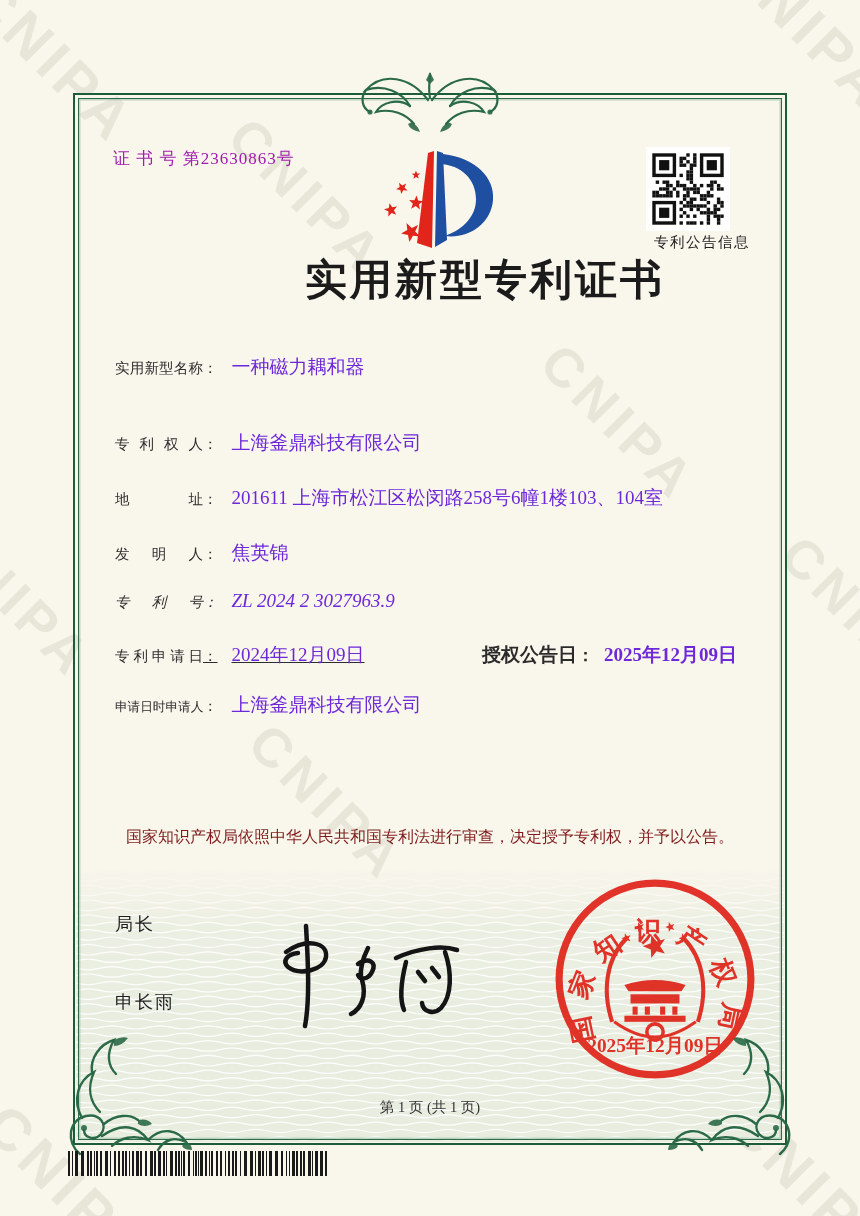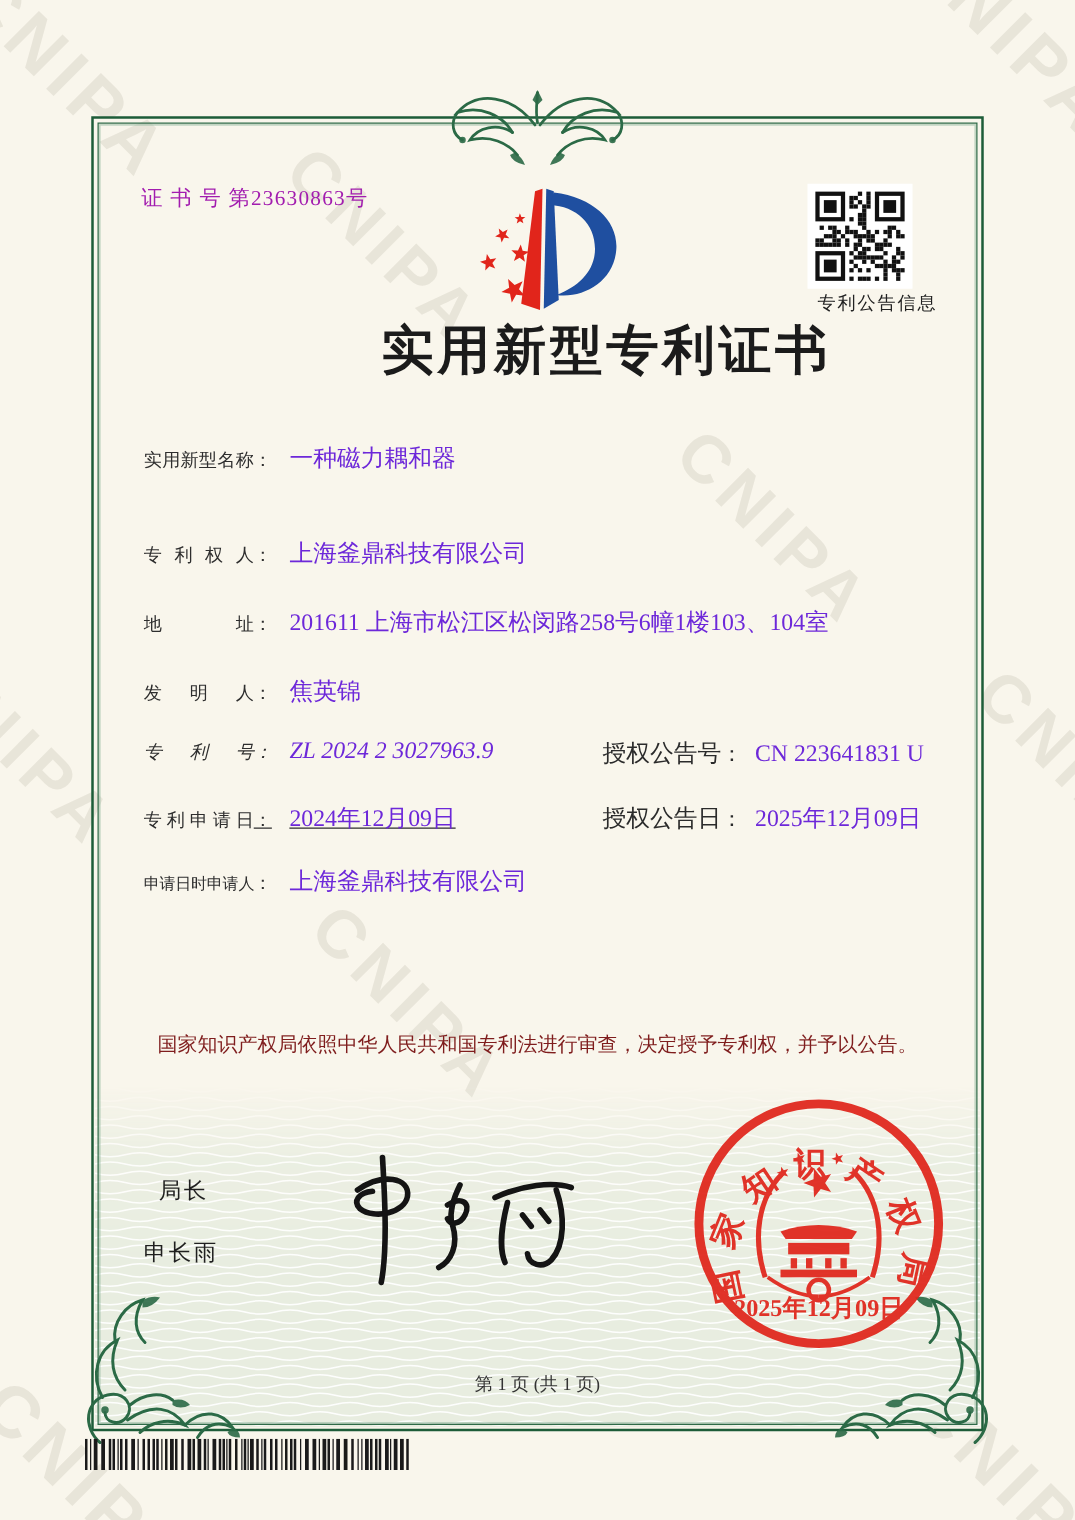--- a/index.html
+++ b/index.html
@@ -357,38 +357,35 @@
   </div>
   <div class="abs row" style="top:485px;">
     <span class="flabel">地址</span><span class="fcolon">：</span><span class="fvalue">201611 上海市松江区松闵路258号6幢1楼103、104室</span>
   </div>
   <div class="abs row" style="top:540px;">
     <span class="flabel">发明人</span><span class="fcolon">：</span><span class="fvalue">焦英锦</span>
   </div>
   <div class="abs row" style="top:590px;font-style:italic;">
     <span class="flabel">专利号</span><span class="fcolon">：</span><span class="fvalue">ZL 2024 2 3027963.9</span>
   </div>
-  <div class="abs rrow" style="top:590px;">
-    <span class="rlabel">授权公告号</span><span class="rcolon">：</span><span class="fvalue">CN 223641831 U</span>
-  </div>
   <div class="abs row" style="top:642px;text-decoration:underline;">
     <span class="flabel">专利申请日</span><span class="fcolon">：</span><span class="fvalue">2024年12月09日</span>
   </div>
-  <div class="abs rrow" style="top:642px;">
+  <div class="abs rrow" style="top:642px;font-weight:bold;">
     <span class="rlabel">授权公告日</span><span class="rcolon">：</span><span class="fvalue">2025年12月09日</span>
   </div>
   <div class="abs row" style="top:692px;">
     <span class="flabel tight">申请日时申请人</span><span class="fcolon">：</span><span class="fvalue">上海釜鼎科技有限公司</span>
   </div>
 
   <div class="abs statement">
     <div>国家知识产权局依照中华人民共和国专利法进行审查，决定授予专利权，并予以公告。</div>
   </div>
 
-  <div class="abs officer" style="left:115px; top:940px;margin-left:12px;">局长</div>
+  <div class="abs officer" style="left:115px; top:912px;">局长</div>
   <div class="abs officer" style="left:115px; top:990px;">申长雨</div>
 
   <div class="abs" style="left:248px; top:912px;">
     <svg width="215" height="122" viewBox="0 0 215 122">
       <g stroke="#141414" stroke-width="4.5" fill="none" stroke-linecap="round" stroke-linejoin="round">
         <path d="M38,40 C58,26 80,30 78,45 C76,58 52,64 40,55 C34,49 39,42 50,41"></path>
         <path d="M58,14 C60,48 62,88 57,114"></path>
         <path d="M120,36 C114,48 112,58 113,66"></path>
         <path d="M110,52 C121,45 129,50 124,60 C120,68 112,68 110,63"></path>
         <path d="M114,68 C119,84 113,97 103,102"></path>

